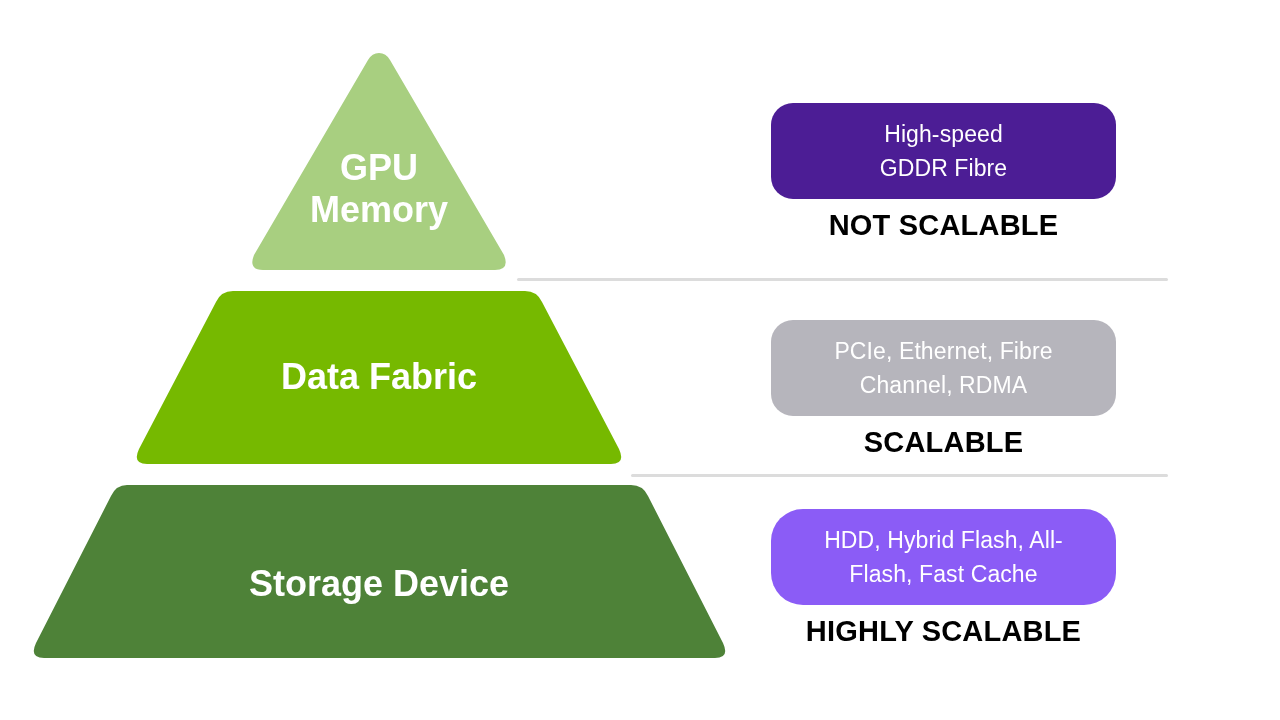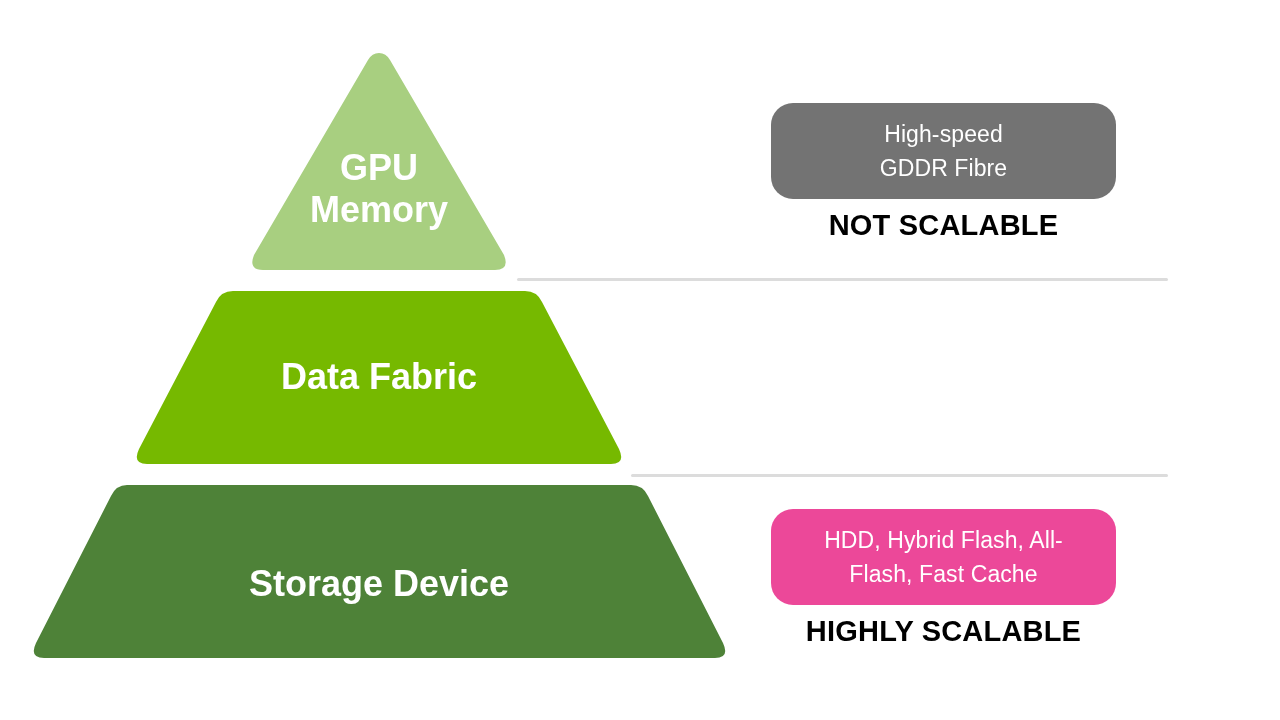--- a/index.html
+++ b/index.html
@@ -132,29 +132,36 @@
                L 111 496
                Q 116 485 127 485 Z" fill="#4e8238"></path>
       <text class="tier-label t-base" x="379" y="586">Storage Device</text>
     </g>
   </svg>
 
   <div class="divider" id="divider-0" style="background: rgb(220, 220, 220);"></div>
   <div class="divider" id="divider-1" style="background: rgb(220, 220, 220);"></div>
 
   <div class="annotation" id="annotation-0">
-    <div class="pill" style="background: #737373;">
+    <div class="pill" style="background: #4c1d95;">
       <span class="pill-line">High-speed</span>
       <span class="pill-line">GDDR Fibre</span>
     </div>
     <div class="scale-label">NOT SCALABLE</div>
   </div>
 
+  <div class="annotation" id="annotation-1">
+    <div class="pill" style="background: rgb(182, 181, 188);">
+      <span class="pill-line">PCIe, Ethernet, Fibre</span>
+      <span class="pill-line">Channel, RDMA</span>
+    </div>
+    <div class="scale-label">SCALABLE</div>
+  </div>
 
   <div class="annotation" id="annotation-2">
-    <div class="pill" style="background: #ec4899;">
+    <div class="pill" style="background: #8b5cf6; border-radius: 32px;">
       <span class="pill-line">HDD, Hybrid Flash, All-</span>
       <span class="pill-line">Flash, Fast Cache</span>
     </div>
     <div class="scale-label">HIGHLY SCALABLE</div>
   </div>
 
 </div>
 
 </body></html>

